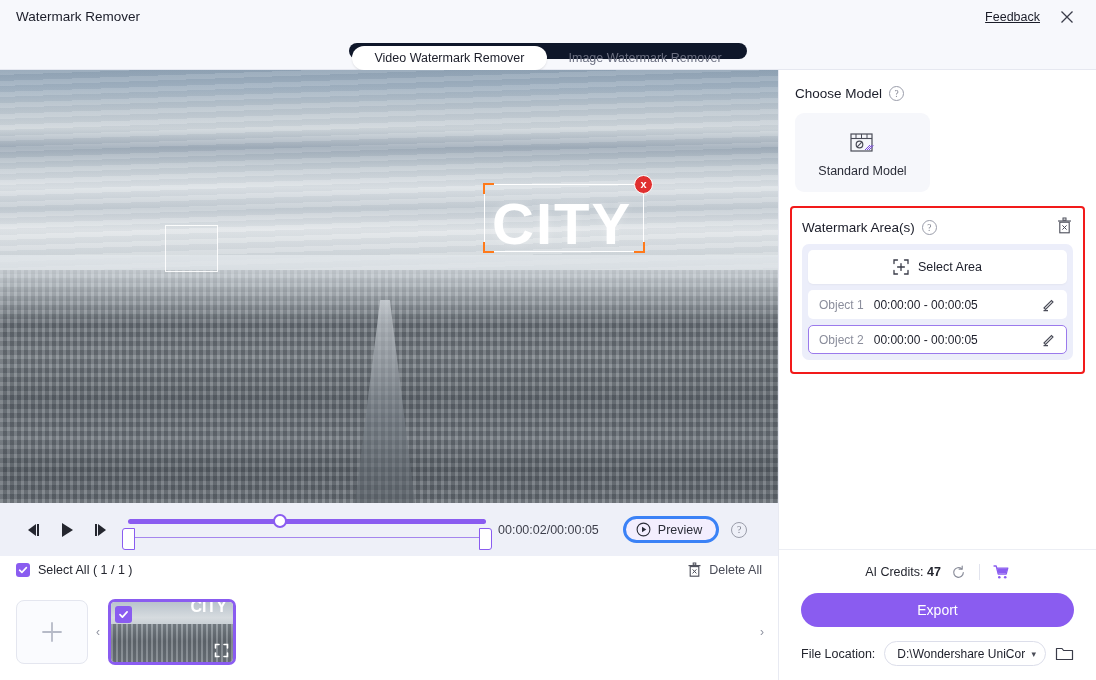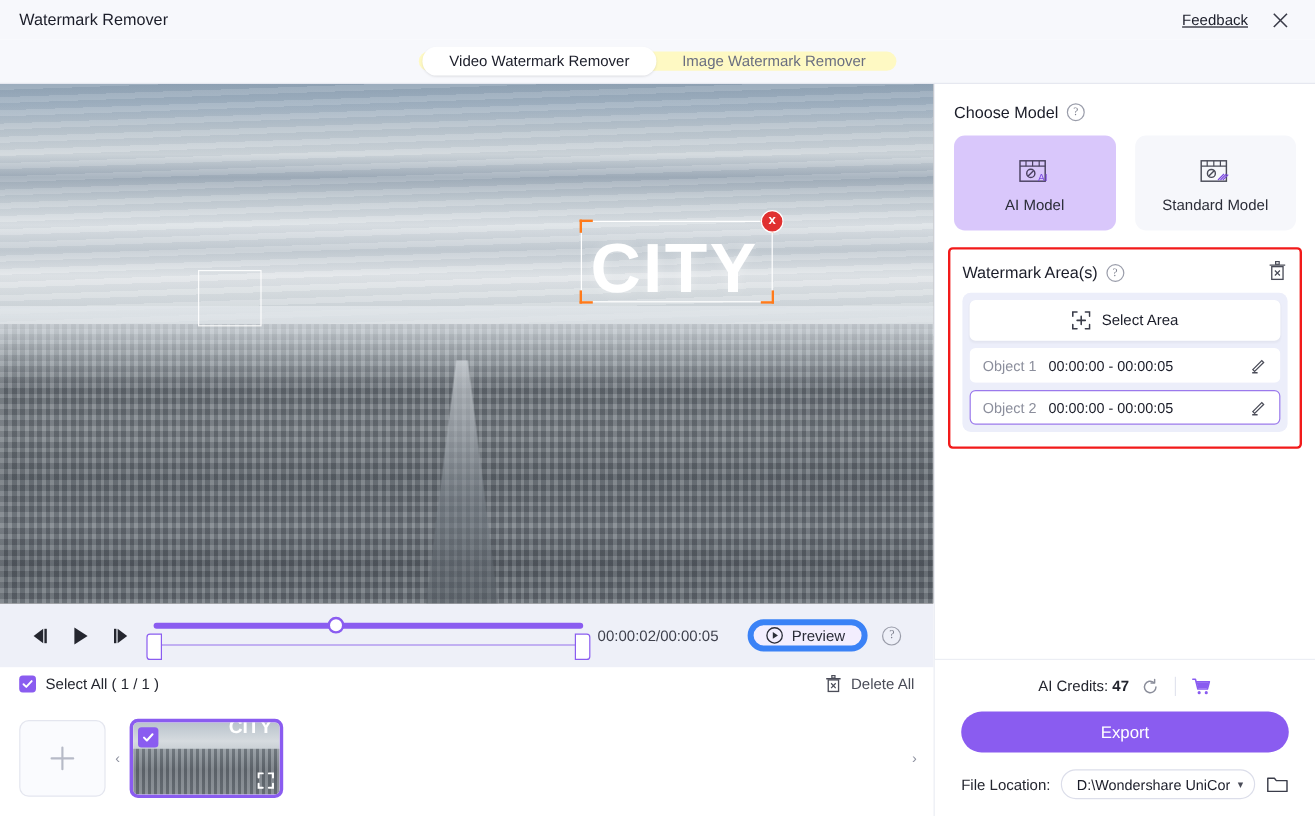--- a/index.html
+++ b/index.html
@@ -32,22 +32,22 @@
   }
 
   
   .tabbar {
     height: 37px;
     background: #f7f8fc;
     display: flex; align-items: center; justify-content: center;
     border-bottom: 1px solid #e6e8f0;
   }
   .tabgroup {
-    display: flex; background: #fef9c3; border-radius: 16px; padding: 3px;
-    height: 16px; align-items: center;
+    display: flex; background: #0f172a; border-radius: 16px; padding: 3px;
+    height: 16px; 
   }
   .tab {
     height: 24px; padding: 0 22px; border-radius: 14px;
     display: flex; align-items: center; justify-content: center;
     font-size: 12.5px; color: #6b6f80; cursor: pointer; white-space: nowrap;
   }
   .tab.active {
     background: #ffffff; color: #1b1d29;
     box-shadow: 0 1px 2px rgba(0,0,0,0.10);
   }
@@ -160,21 +160,21 @@
   }
   .trim-handle {
     position: absolute; top: 18px; width: 13px; height: 22px;
     border: 1.5px solid #8a5cf0; background: #fff; cursor: pointer;
   }
   .trim-handle.l { left: -6px; border-radius: 3px 0 0 3px; }
   .trim-handle.r { right: -6px; border-radius: 0 3px 3px 0; }
   .time-text { font-size: 12.5px; color: #3d3f4b; white-space: nowrap; }
   .preview-btn {
     margin-left: 24px; height: 27px; padding: 0 14px 0 10px;
-    border: 5px solid #3b82f6; border-radius: 14px; background: #f3eefe;
+    border: 3px solid #3b82f6; border-radius: 14px; background: #f3eefe;
     display: flex; align-items: center; gap: 7px; cursor: pointer;
     font-size: 12.5px; color: #2b2d38;
   }
   .help-circle {
     width: 16px; height: 16px; border-radius: 50%; border: 1.2px solid #9a9daa;
     color: #7c7f8c; font-size: 10px; display:flex; align-items:center; justify-content:center;
     margin-left: 12px; cursor: pointer; font-family: "Liberation Serif", serif;
   }
 
   
@@ -443,33 +443,20 @@
     </div>
   </div>
 
   <div class="right-col">
     <div class="rp-pad">
       <div class="rp-title">
         <span>Choose Model</span>
         <span class="q-circle">?</span>
       </div>
       <div class="model-row">
-        <div class="model-card active">
-          <svg width="34" height="30" viewBox="0 0 34 30">
-            <rect x="5" y="6" width="21" height="17" fill="none" stroke="#4a4060" stroke-width="1.2"></rect>
-            <line x1="5" y1="10.5" x2="26" y2="10.5" stroke="#4a4060" stroke-width="1.1"></line>
-            <line x1="10" y1="6" x2="10" y2="10.5" stroke="#4a4060" stroke-width="1"></line>
-            <line x1="15.5" y1="6" x2="15.5" y2="10.5" stroke="#4a4060" stroke-width="1"></line>
-            <line x1="21" y1="6" x2="21" y2="10.5" stroke="#4a4060" stroke-width="1"></line>
-            <circle cx="14" cy="16.5" r="3.4" fill="none" stroke="#4a4060" stroke-width="1.2"></circle>
-            <line x1="11.6" y1="18.9" x2="16.4" y2="14.1" stroke="#4a4060" stroke-width="1.2"></line>
-            <text x="20" y="23" font-size="8.5" fill="#7b4ae0" font-family="Liberation Sans, sans-serif">AI</text>
-          </svg>
-          <span>AI Model</span>
-        </div>
         <div class="model-card">
           <svg width="34" height="30" viewBox="0 0 34 30">
             <rect x="5" y="6" width="21" height="17" fill="none" stroke="#4a4c58" stroke-width="1.2"></rect>
             <line x1="5" y1="10.5" x2="26" y2="10.5" stroke="#4a4c58" stroke-width="1.1"></line>
             <line x1="10" y1="6" x2="10" y2="10.5" stroke="#4a4c58" stroke-width="1"></line>
             <line x1="15.5" y1="6" x2="15.5" y2="10.5" stroke="#4a4c58" stroke-width="1"></line>
             <line x1="21" y1="6" x2="21" y2="10.5" stroke="#4a4c58" stroke-width="1"></line>
             <circle cx="13.5" cy="16.5" r="3.3" fill="none" stroke="#4a4c58" stroke-width="1.2"></circle>
             <line x1="11.2" y1="18.8" x2="15.8" y2="14.2" stroke="#4a4c58" stroke-width="1.2"></line>
             <g stroke="#7b4ae0" stroke-width="1">

